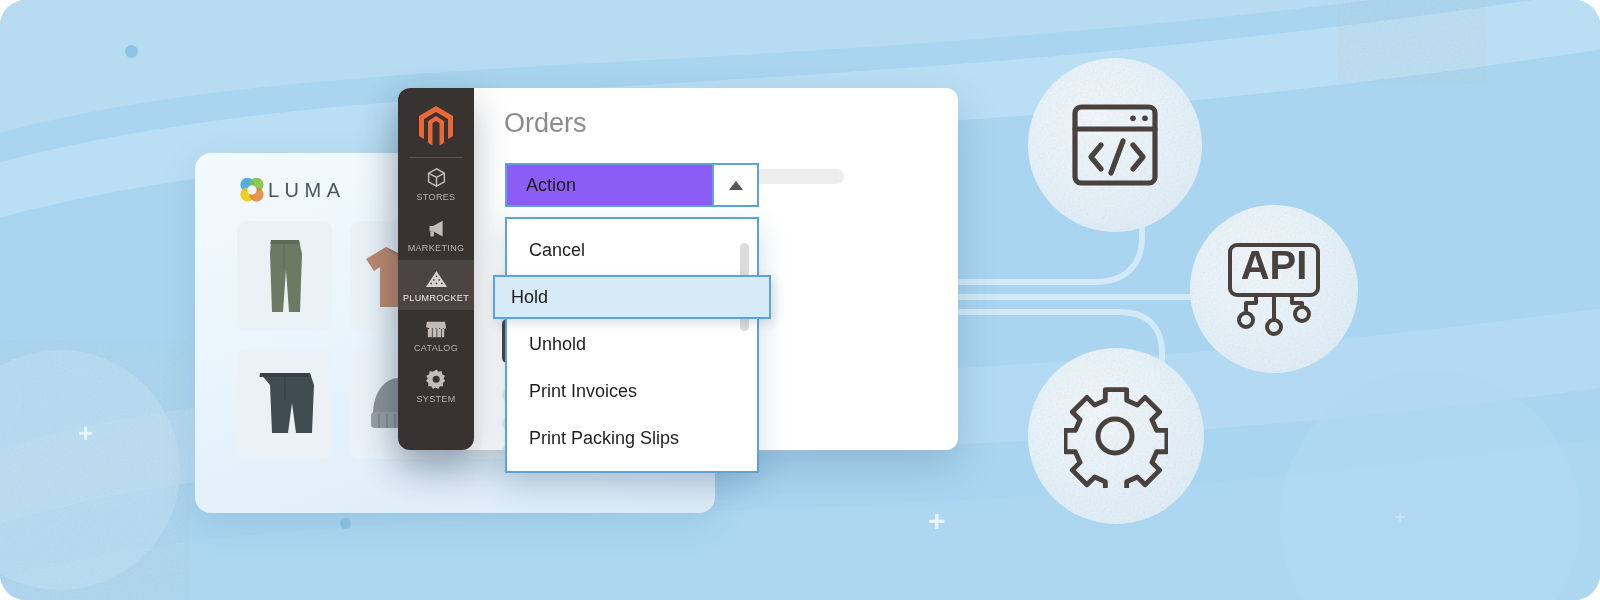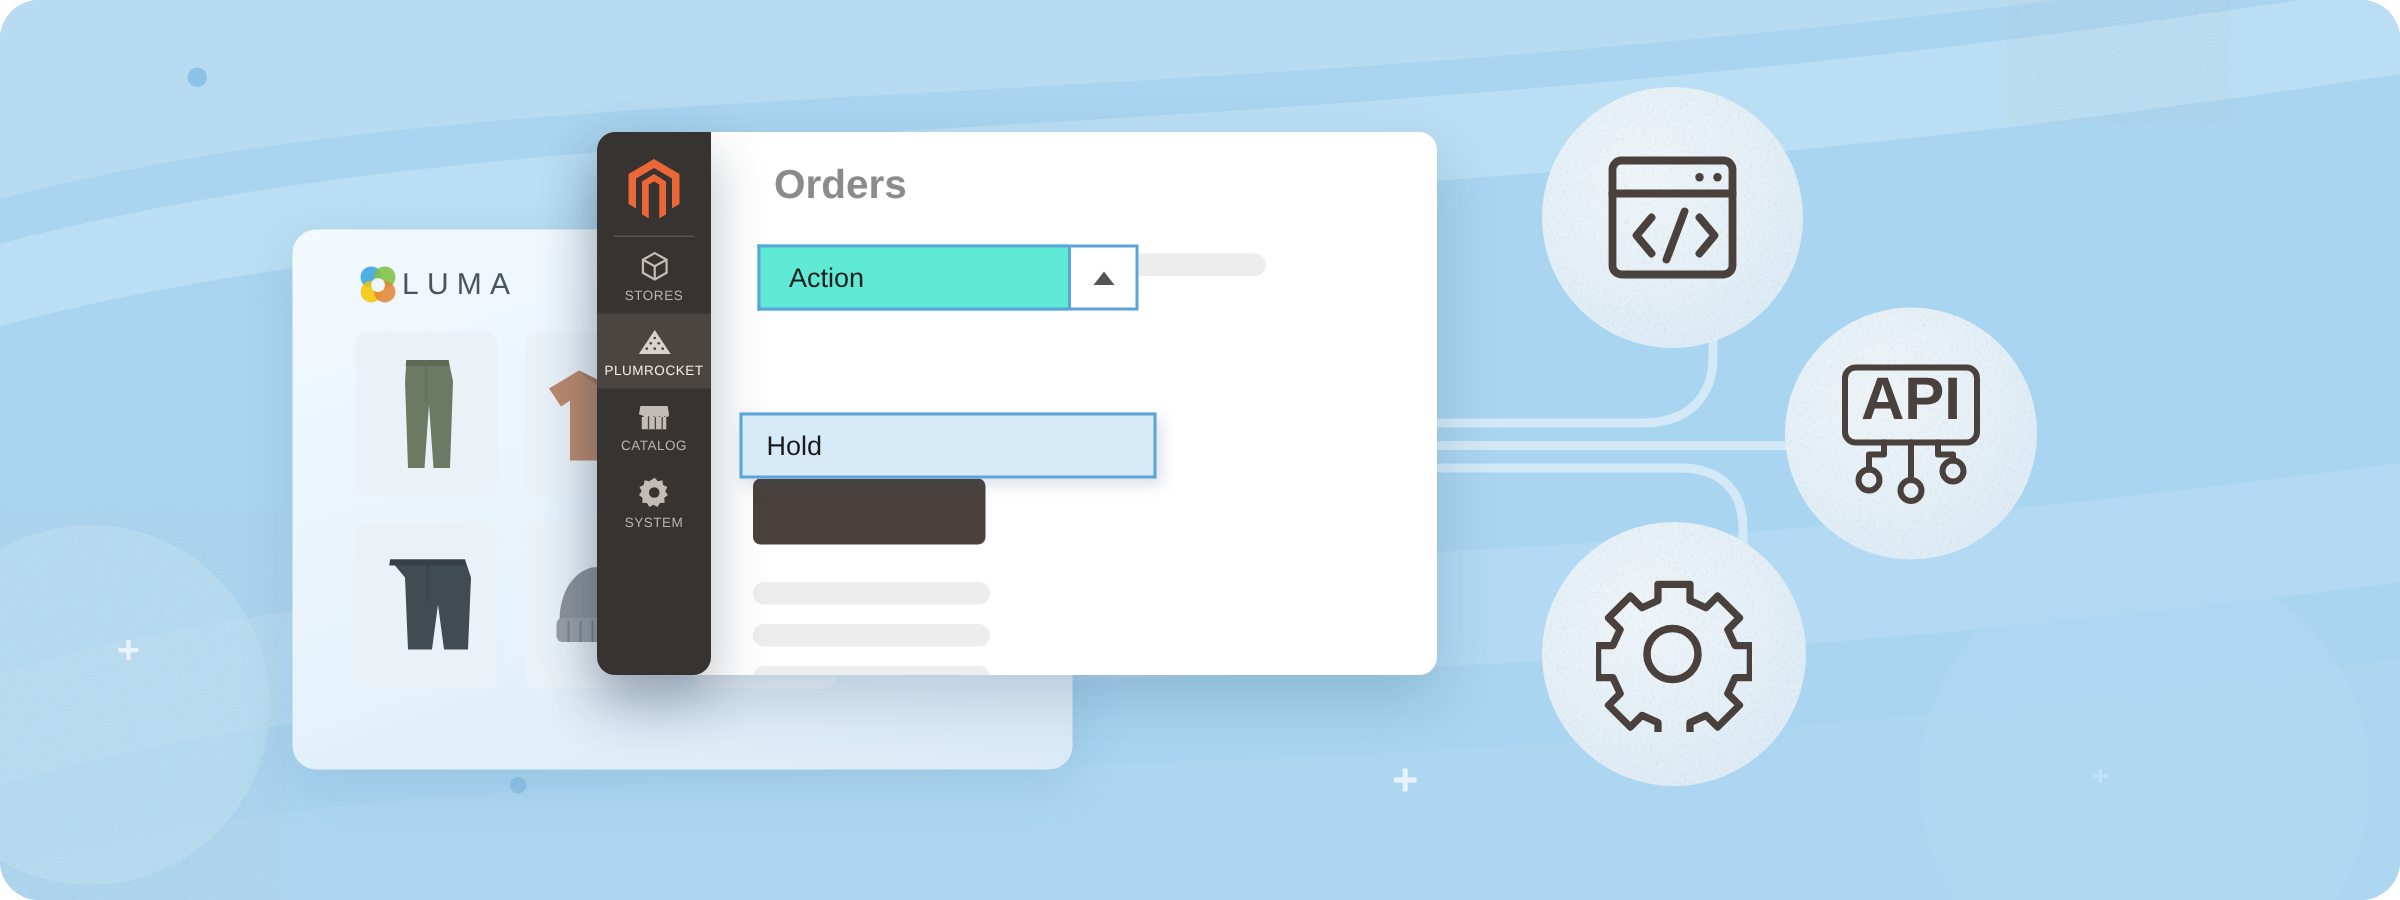--- a/index.html
+++ b/index.html
@@ -79,22 +79,22 @@
     position: absolute;
     left: 398px; top: 88px;
     width: 560px; height: 362px;
     background: #ffffff;
     border-radius: 12px;
     box-shadow: 0 16px 40px rgba(40,80,120,.22);
     overflow: hidden;
   }
   .admin-body { position: absolute; left: 76px; top: 0; right: 0; bottom: 0; }
   .admin-title {
-    position: absolute; left: 42px; top: 20px;
-    font-size: 27px; color: #8b8b8b; font-weight: 700;
+    position: absolute; left: 30px; top: 20px;
+    font-size: 27px; color: #8b8b8b; font-weight: 400;
   }
   .row-pill {
     position: absolute;
     height: 15px; border-radius: 8px; background: #ededed;
   }
   .dark-bar {
     position: absolute; left: 28px; top: 231px;
     width: 155px; height: 44px;
     border-radius: 5px; background: #4a413c;
   }
@@ -123,21 +123,21 @@
   
   .action-wrap {
     position: absolute; left: 505px; top: 163px;
     width: 254px; height: 44px;
     display: flex;
   }
   .action-field {
     flex: 1;
     border: 2px solid #5ba4d8;
     border-right: none;
-    background: #5eead4;
+    background: #8b5cf6;
     display: flex; align-items: center;
     padding-left: 19px;
     font-size: 18px; color: #1c1c1c;
   }
   .action-arrow {
     width: 47px;
     border: 2px solid #5ba4d8;
     background: #fff;
     display: flex; align-items: center; justify-content: center;
   }
@@ -317,20 +317,27 @@
     <div class="mg-sep"></div>
 
     <div class="mg-item">
       <svg width="21" height="21" viewBox="0 0 24 24" fill="none" stroke="#c3bcb6" stroke-width="1.7">
         <path d="M12 2 L21 7 V17 L12 22 L3 17 V7 Z"></path>
         <path d="M3 7 L12 12 L21 7 M12 12 V22"></path>
       </svg>
       <div class="mg-label">STORES</div>
     </div>
 
+    <div class="mg-item">
+      <svg width="21" height="21" viewBox="0 0 24 24">
+        <path d="M4 9 H8 L19 3 V21 L8 15 H4 Z" fill="#c3bcb6"></path>
+        <rect x="5" y="15" width="4" height="6" rx="1" fill="#c3bcb6"></rect>
+      </svg>
+      <div class="mg-label">MARKETING</div>
+    </div>
 
     <div class="mg-item active">
       <svg width="23" height="20" viewBox="0 0 26 20">
         <path d="M13 1 L25 19 H1 Z" fill="#d8d2cc"></path>
         <g fill="#4b4541">
           <circle cx="13" cy="7" r="1"></circle>
             <circle cx="10" cy="11" r="1"></circle>
           <circle cx="16" cy="11" r="1"></circle>
             <circle cx="7" cy="15" r="1"></circle>
           <circle cx="13" cy="15" r="1"></circle>
@@ -362,20 +369,28 @@
     </div>
   </div>
 
   <div class="action-wrap">
     <div class="action-field">Action</div>
     <div class="action-arrow">
       <div class="caret-up"></div>
     </div>
   </div>
 
+  <div class="dd">
+    <div class="dd-item" style="margin-top:8px;">Cancel</div>
+    <div class="dd-item spacer"></div>
+    <div class="dd-item">Unhold</div>
+    <div class="dd-item">Print Invoices</div>
+    <div class="dd-item">Print Packing Slips</div>
+    <div class="dd-scroll"></div>
+  </div>
 
   <div class="dd-sel">Hold</div>
 
   <div class="badge" style="left:1028px; top:58px; width:174px; height:174px;">
     <svg class="noise" viewBox="0 0 100 100" preserveAspectRatio="none">
       <circle cx="50" cy="50" r="50" fill="#cfe6f5" filter="url(#grain)"></circle>
     </svg>
     <svg width="88" height="84" viewBox="0 0 44 42" fill="none" stroke="#4a413c" stroke-width="2.6" stroke-linecap="round" stroke-linejoin="round">
       <rect x="2" y="2" width="40" height="38" rx="3"></rect>
       <line x1="2" y1="13" x2="42" y2="13"></line>

